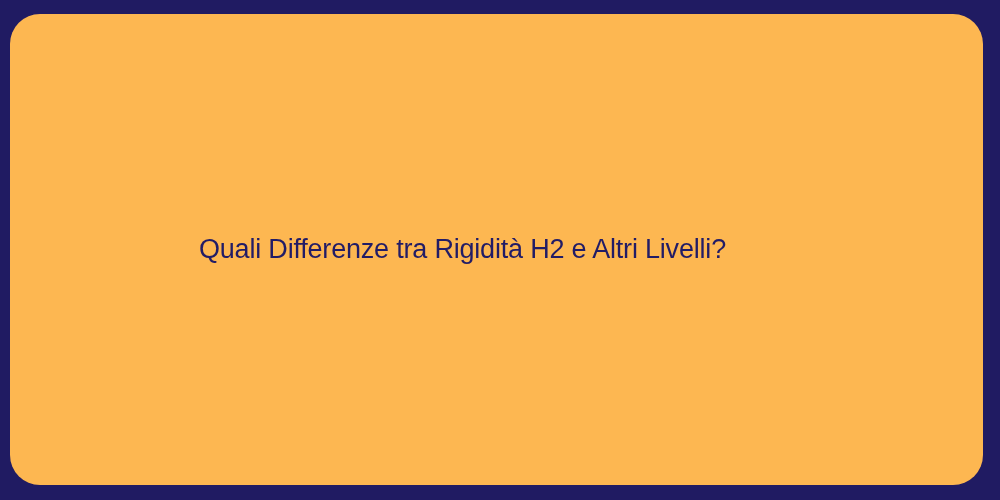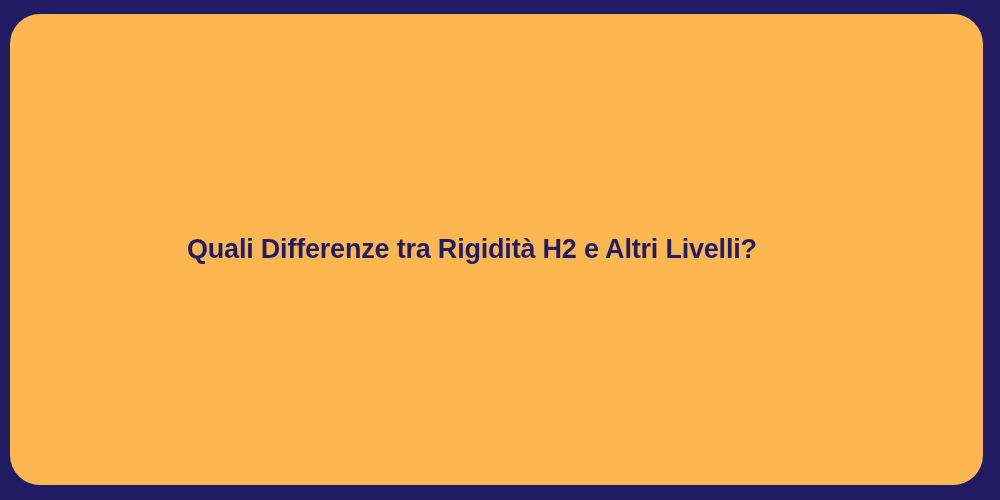--- a/index.html
+++ b/index.html
@@ -31,26 +31,26 @@
     flex: 1 1 auto;
     background: #FDB751;
     border-radius: 30px;
     display: flex;
     align-items: center;
     justify-content: flex-start;
     overflow: hidden;
   }
 
   #heading {
-    margin: 4px;
+    margin: 16px;
     padding: 0 0 0 173px;
     color: #221C66;
     font-family: "Liberation Sans", sans-serif;
     font-size: 27px;
-    font-weight: 700;
+    font-weight: 400;
     line-height: 1.25;
     letter-spacing: -0.2px;
     white-space: nowrap;
     text-align: left;
   }
 </style>
 </head>
 <body>
 
 <div id="banner-root">

